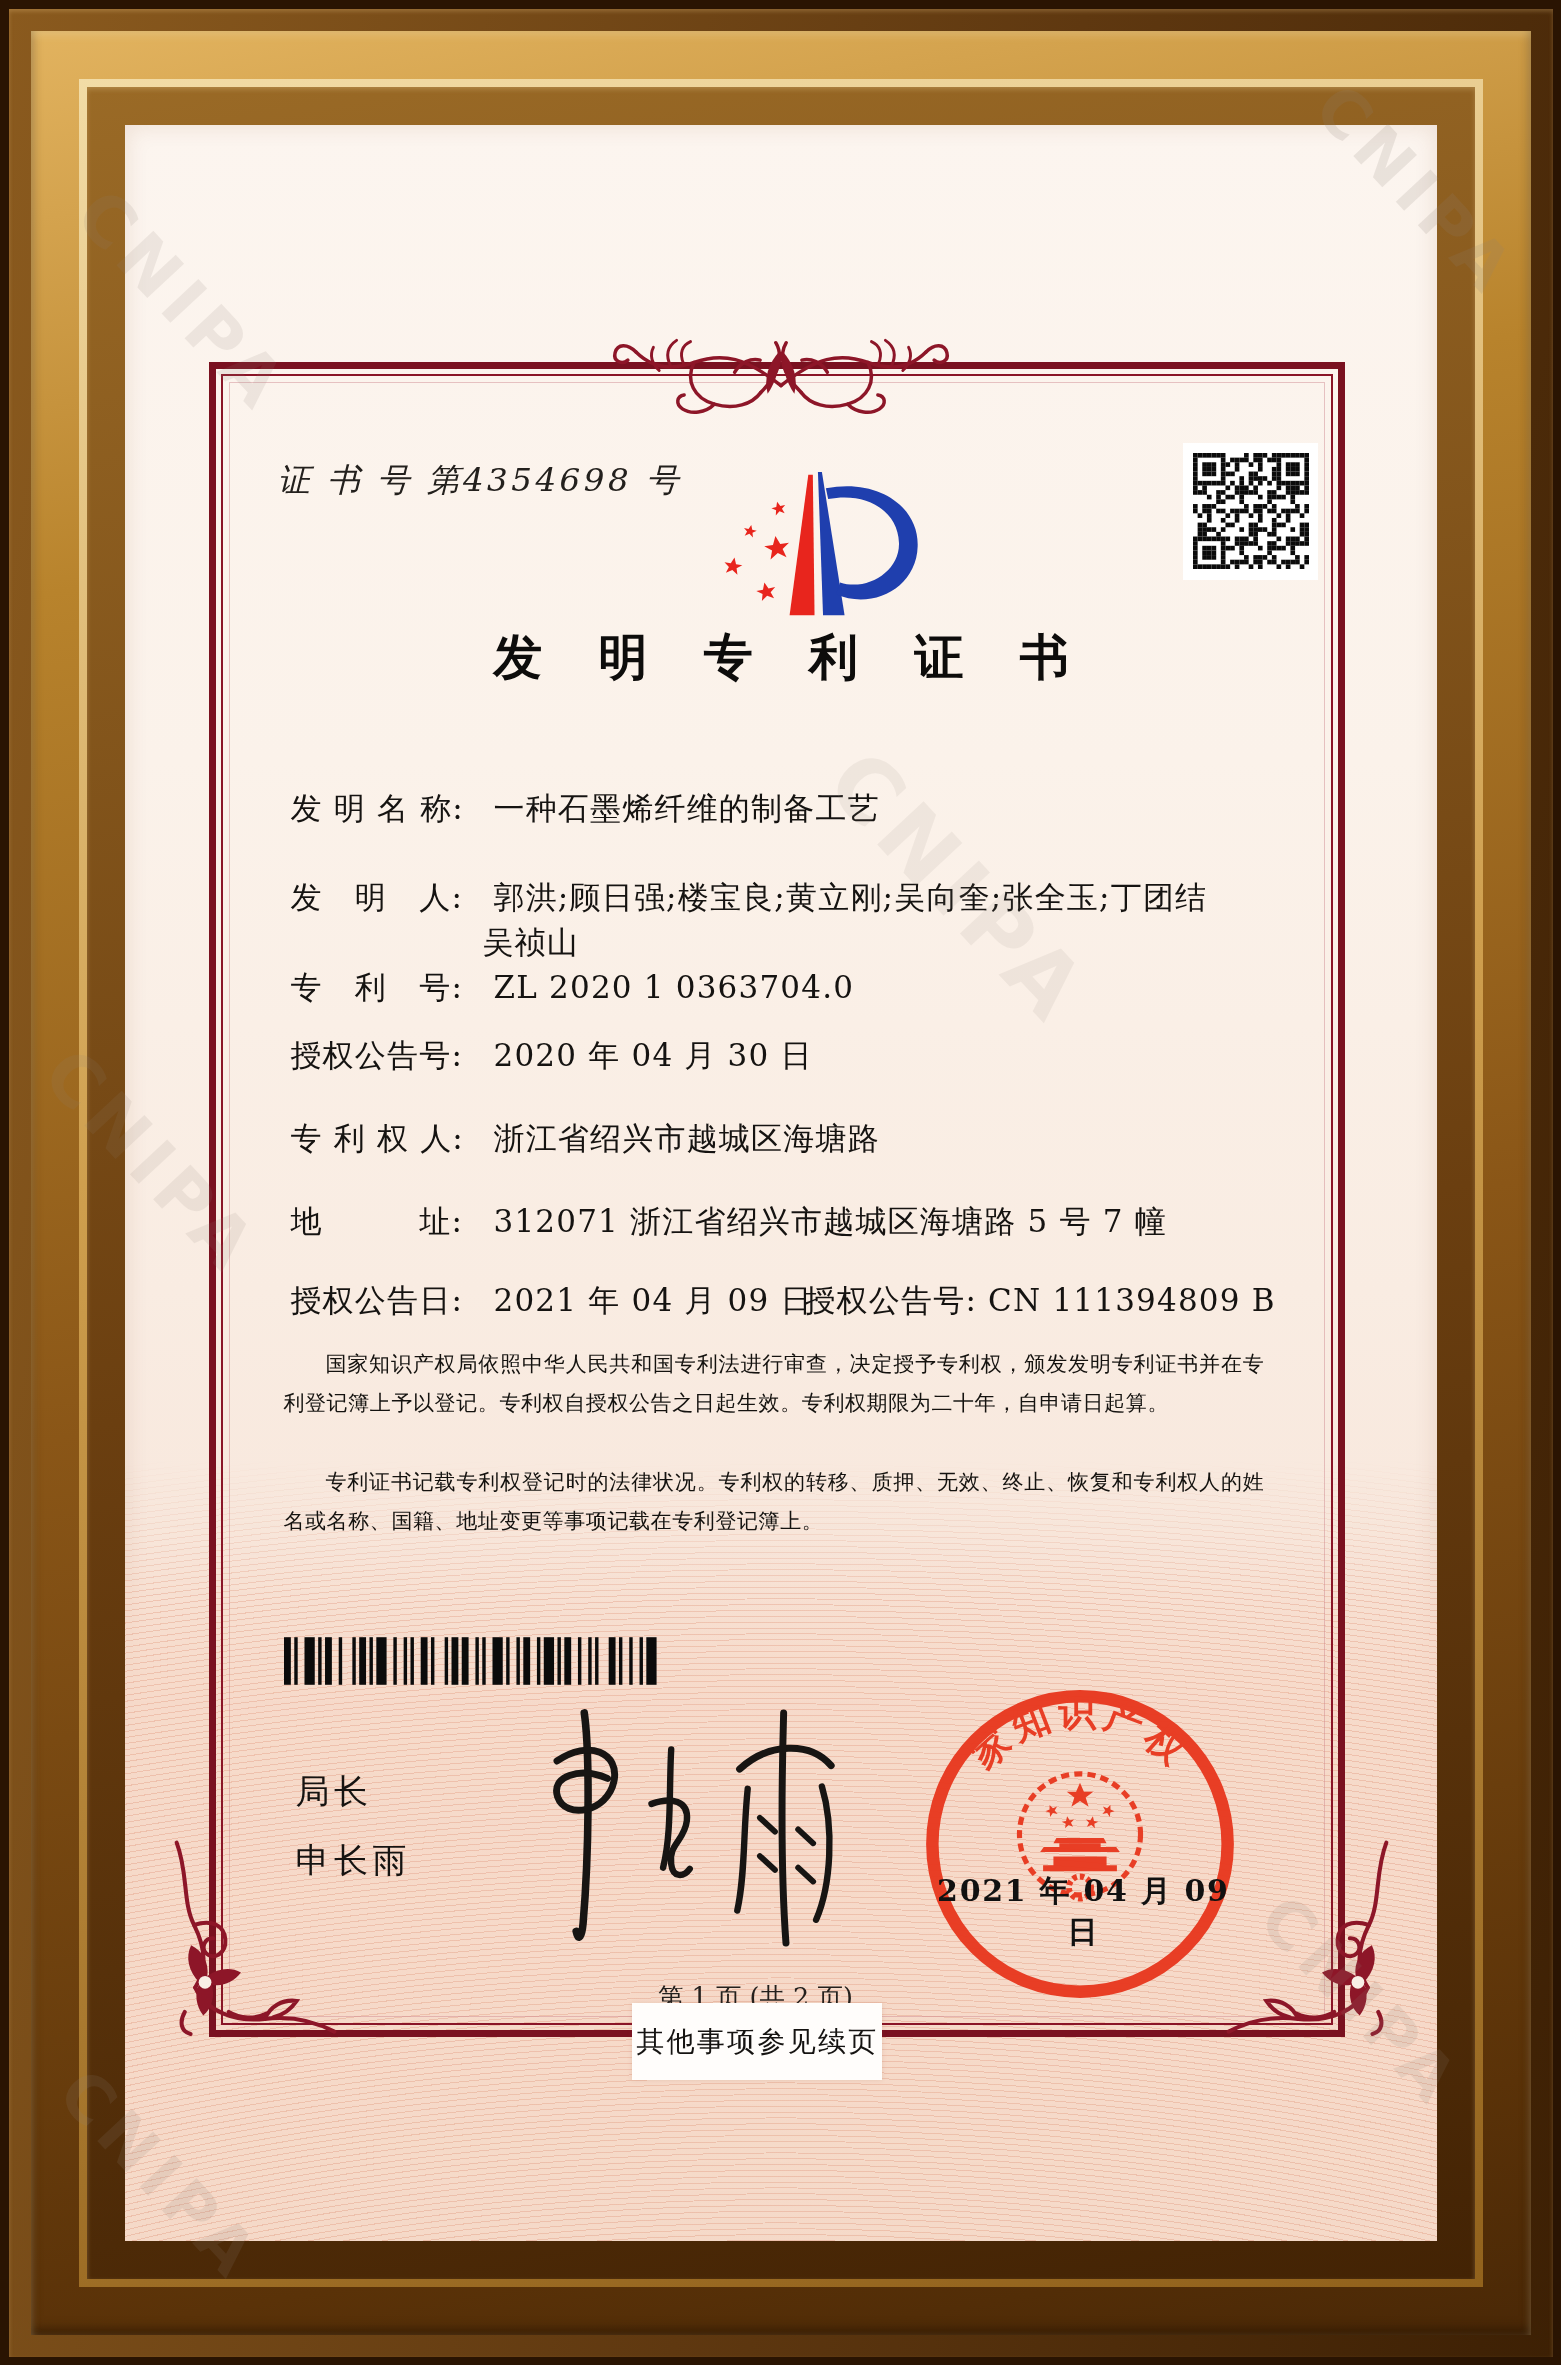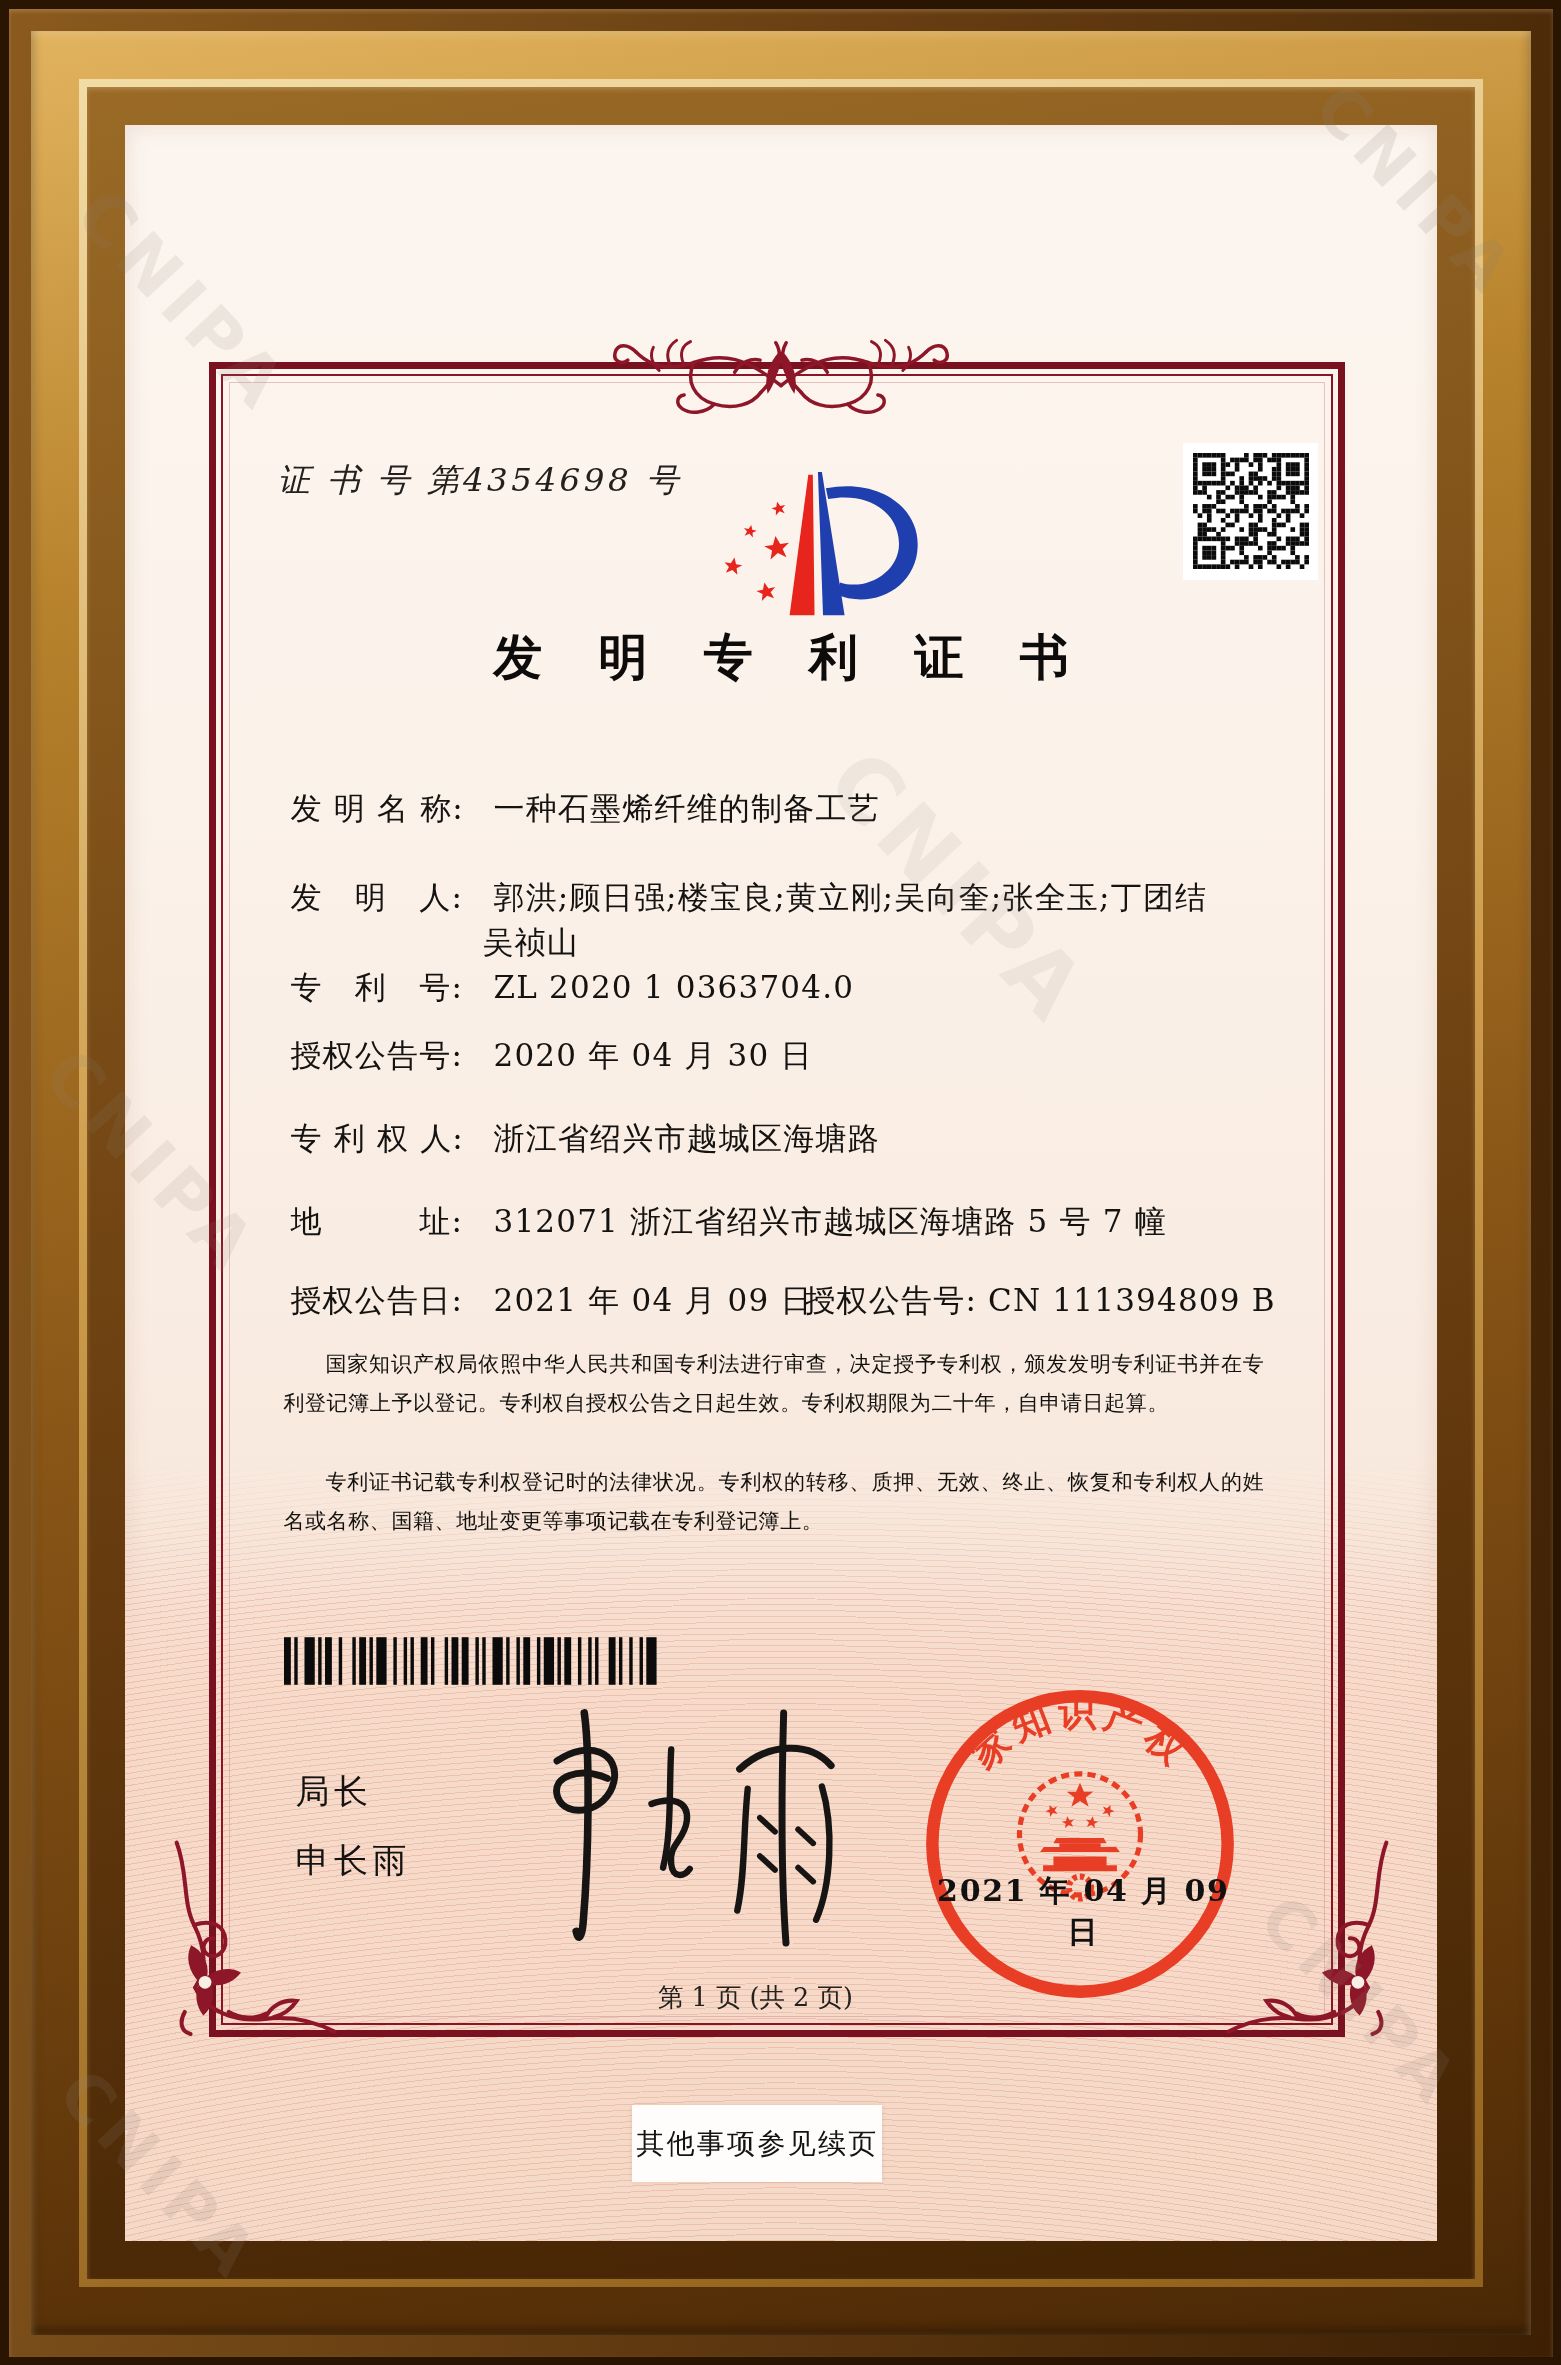--- a/index.html
+++ b/index.html
@@ -580,21 +580,21 @@
             <path d="M64,122 L136,122 132,115 68,115 Z"></path>
             <rect x="72" y="122" width="56" height="12"></rect>
             <path d="M50,160 h100 v-8 h-14 v-12 h-72 v12 h-14 z"></path>
             <circle cx="100" cy="182" r="15" fill="none" stroke="#e8381f" stroke-width="8" stroke-dasharray="6 4"></circle>
           </g>
         </svg>
         <div class="abs sealdate" style="left:807px;top:1746px">2021 年 04 月 09 日</div>
 
         <div class="abs pageinfo" style="left:0;top:1855px">第 1 页 (共 2 页)</div>
 
-        <div class="footerbox abs" style="left:507px;top:1980px">其他事项参见续页</div>
+        <div class="footerbox abs" style="left:507px;top:1878px">其他事项参见续页</div>
 
       </div>
 
     </div>
           </div>
         </div>
       </div>
   </div>
 
   <div class="wm" style="left:119px;top:174px;font-size:69px;opacity:.13">CNIPA</div>

